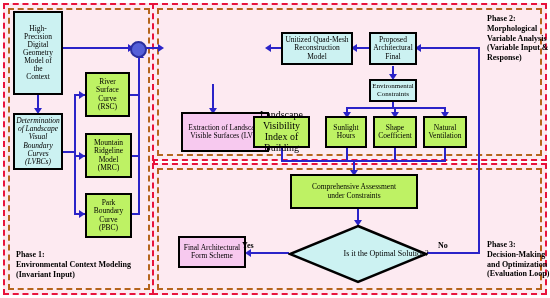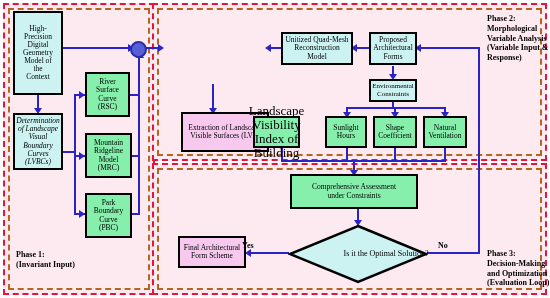--- a/index.html
+++ b/index.html
@@ -19,21 +19,21 @@
     border:2px dashed #b5651d;background:transparent;}
   #phase2-inner{left:157px;top:8px;width:385px;height:148px;
     border:2px dashed #b5651d;background:transparent;}
   #phase3-inner{left:157px;top:168px;width:385px;height:122px;
     border:2px dashed #b5651d;background:transparent;}
 
   .node{position:absolute;box-sizing:border-box;border:2px solid #000;
     display:flex;align-items:center;justify-content:center;text-align:center;
     line-height:1.08;color:#000;z-index:6;}
   .cyan{background:#ccf2f2;}
-  .yellow{background:#86efac;}
+  .yellow{background:#bef264;}
   .pink{background:#f7c9ef;}
 
   .diamond{position:absolute;z-index:6;}
   .diamond svg{display:block;}
   .diamond .dlabel{position:absolute;left:0;top:0;width:100%;height:100%;
     display:flex;align-items:center;justify-content:center;text-align:center;
     line-height:1.08;color:#000;pointer-events:none;}
 
   .conn-circle{position:absolute;border-radius:50%;
     background:#5560d8;border:2px solid #2a2f9e;z-index:7;}
@@ -138,27 +138,27 @@
 
   <div class="node yellow" style="left:85px;top:133px;width:47px;height:45px;font-size:7.5px;padding:2px;">Mountain Ridgeline Model (MRC)</div>
 
   <div class="node yellow" style="left:85px;top:193px;width:47px;height:45px;font-size:7.5px;padding:2px;">Park Boundary Curve (PBC)</div>
 
   <div class="conn-circle" style="left:130px;top:41px;width:13px;height:13px;"></div>
 
 
   <div class="node cyan" style="left:281px;top:32px;width:72px;height:33px;font-size:7.5px;padding:2px;">Unitized Quad-Mesh Reconstruction Model</div>
 
-  <div class="node cyan" style="left:369px;top:32px;width:48px;height:33px;font-size:7.5px;padding:2px;">Proposed Architectural Forms</div>
+  <div class="node cyan" style="left:369px;top:32px;width:48px;height:33px;font-size:7.5px;padding:2px;">Proposed Architectural Final</div>
 
   <div class="node cyan" style="left:369px;top:79px;width:48px;height:23px;font-size:7px;padding:1px;">Environmental Constraints</div>
 
   <div class="node pink" style="left:181px;top:112px;width:88px;height:40px;font-size:7.5px;padding:2px;">Extraction of Landscape Visible Surfaces (LVS)</div>
 
-  <div class="node yellow" style="left:253px;top:116px;width:47px;height:32px;font-size:13px;padding:1px;">Landscape Visibility Index of Building</div>
+  <div class="node yellow" style="left:253px;top:116px;width:57px;height:32px;font-size:10px;padding:1px;">Landscape Visibility Index of Building</div>
 
   <div class="node yellow" style="left:325px;top:116px;width:42px;height:32px;font-size:7.5px;padding:1px;">Sunlight Hours</div>
 
   <div class="node yellow" style="left:373px;top:116px;width:44px;height:32px;font-size:7.5px;padding:1px;">Shape Coefficient</div>
 
   <div class="node yellow" style="left:423px;top:116px;width:44px;height:32px;font-size:7.5px;padding:1px;">Natural Ventilation</div>
 
   <div class="node yellow" style="left:290px;top:174px;width:128px;height:35px;font-size:7.5px;padding:14px;">Comprehensive Assessment under Constraints</div>
 
   <div class="diamond" style="left:288px;top:224px;width:140px;height:60px;">
@@ -168,31 +168,32 @@
     <div class="dlabel" style="font-size:8px;padding:0 28px;">Is it the Optimal Solution?</div>
   </div>
 
   <div class="node pink" style="left:178px;top:236px;width:68px;height:32px;font-size:7.5px;padding:2px;">Final Architectural Form Scheme</div>
 
   <div class="edge-label" style="left:242px;top:241px;font-size:8px;">Yes</div>
   <div class="edge-label" style="left:438px;top:241px;font-size:8px;">No</div>
 
   <div class="phase-caption" style="left:16px;top:250px;font-size:8px;">
     <div>Phase 1:</div>
+    <div>Environmental Context Modeling</div>
     <div>(Invariant Input)</div>
   </div>
 
   <div class="phase-caption" style="left:487px;top:14px;font-size:8px;">
     <div>Phase 2:</div>
     <div>Morphological</div>
     <div>Variable Analysis</div>
     <div>(Variable Input &amp;</div>
     <div>Response)</div>
   </div>
 
-  <div class="phase-caption" style="left:487px;top:240px;font-size:8px;margin-top:9px;">
+  <div class="phase-caption" style="left:487px;top:240px;font-size:8px;">
     <div>Phase 3:</div>
     <div>Decision-Making</div>
     <div>and Optimization</div>
     <div>(Evaluation Loop)</div>
   </div>
 
 </div>
 
 </body></html>

